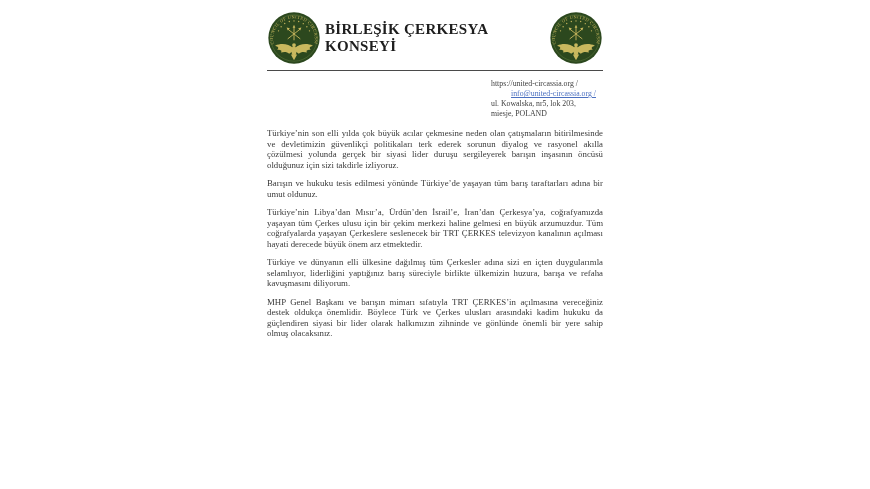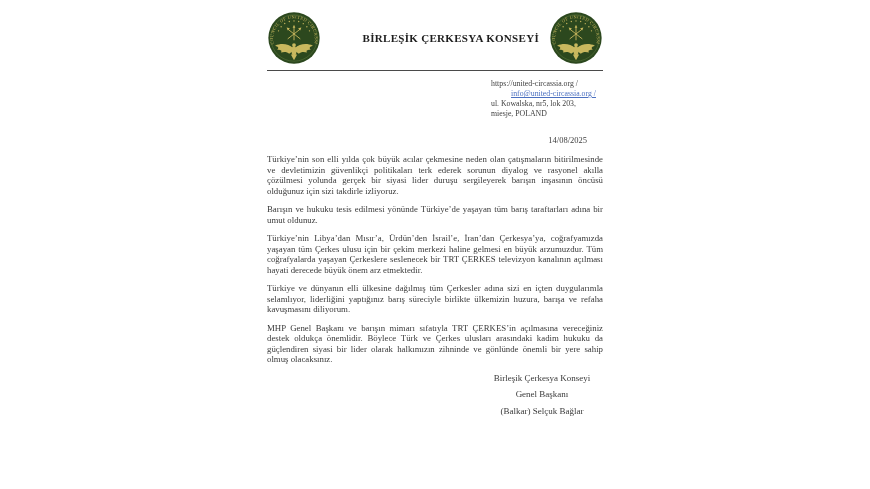--- a/index.html
+++ b/index.html
@@ -23,26 +23,26 @@
     align-items: center;
     justify-content: space-between;
   }
   .logo {
     width: 54px;
     height: 54px;
     flex: 0 0 auto;
   }
   .org-title {
     flex: 1 1 auto;
-    text-align: right;
+    text-align: left;
     font-weight: bold;
-    font-size: 11px;
+    font-size: 15px;
     letter-spacing: 0.3px;
     color: #1e1e1e;
-    padding: 0 10px;
+    padding: 0 4px;
   }
   .header-rule {
     border: none;
     border-top: 1.2px solid #4a4a4a;
     margin: 5px 0 0 0;
   }
   
   .contact-block {
     width: 110px;
     margin: 8px 2px 0 auto;
@@ -184,29 +184,23 @@
 
   <hr class="header-rule">
 
   <div class="contact-block">
     <div>https://united-circassia.org /</div>
     <div><a class="email-link">info@united-circassia.org /</a></div>
     <div>ul. Kowalska, nr5, lok 203,</div>
     <div>miesje, POLAND</div>
   </div>
 
-  <div class="letter-date">14/08/2025</div>
 
   <div class="letter-body">
     <p class="para">Türkiye’nin son elli yılda çok büyük acılar çekmesine neden olan çatışmaların bitirilmesinde ve devletimizin güvenlikçi politikaları terk ederek sorunun diyalog ve rasyonel akılla çözülmesi yolunda gerçek bir siyasi lider duruşu sergileyerek barışın inşasının öncüsü olduğunuz için sizi takdirle izliyoruz.</p>
     <p class="para">Barışın ve hukuku tesis edilmesi yönünde Türkiye’de yaşayan tüm barış taraftarları adına bir umut oldunuz.</p>
     <p class="para">Türkiye’nin Libya’dan Mısır’a, Ürdün’den İsrail’e, İran’dan Çerkesya’ya, coğrafyamızda yaşayan tüm Çerkes ulusu için bir çekim merkezi haline gelmesi en büyük arzumuzdur. Tüm coğrafyalarda yaşayan Çerkeslere seslenecek bir TRT ÇERKES televizyon kanalının açılması hayati derecede büyük önem arz etmektedir.</p>
     <p class="para">Türkiye ve dünyanın elli ülkesine dağılmış tüm Çerkesler adına sizi en içten duygularımla selamlıyor, liderliğini yaptığınız barış süreciyle birlikte ülkemizin huzura, barışa ve refaha kavuşmasını diliyorum.</p>
     <p class="para">MHP Genel Başkanı ve barışın mimarı sıfatıyla TRT ÇERKES’in açılmasına vereceğiniz destek oldukça önemlidir. Böylece Türk ve Çerkes ulusları arasındaki kadim hukuku da güçlendiren siyasi bir lider olarak halkımızın zihninde ve gönlünde önemli bir yere sahip olmuş olacaksınız.</p>
   </div>
 
-  <div class="signature-block">
-    <div class="sig-line">Birleşik Çerkesya Konseyi</div>
-    <div class="sig-line">Genel Başkanı</div>
-    <div class="sig-line">(Balkar) Selçuk Bağlar</div>
-  </div>
 
 </div>
 
 </body></html>

